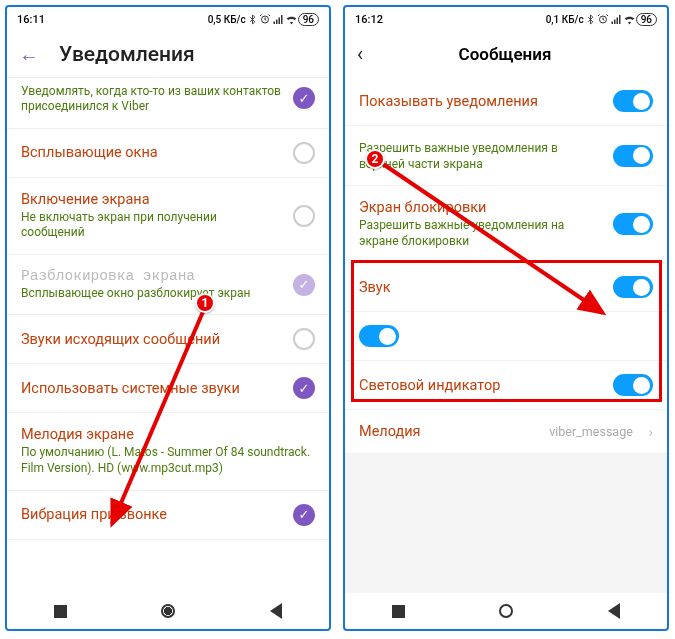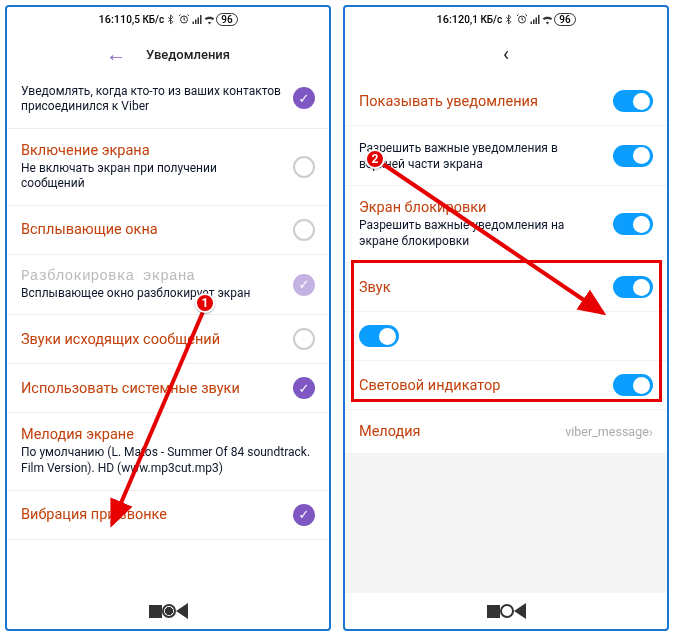--- a/index.html
+++ b/index.html
@@ -13,21 +13,20 @@
   .phone {
     width: 326px;
     height: 626px;
     border: 2px solid #1976d2;
     border-radius: 4px;
     background: #fff;
     display: flex;
     flex-direction: column;
     overflow: hidden;
     position: relative;
-    align-items: center;
   }
   .statusbar {
     display: flex;
     justify-content: space-between;
     align-items: center;
     height: 24px;
     padding: 0 10px;
     font-size: 11px;
     font-weight: 500;
     color: #000;
@@ -37,57 +36,57 @@
   .status-icon { width: 13px; height: 13px; display: inline-flex; align-items: center; justify-content: center; }
   .battery-text { font-size: 10px; border: 1px solid #333; border-radius: 7px; padding: 0 4px; }
   .header {
     display: flex;
     align-items: center;
     height: 46px;
     padding: 0 12px;
     gap: 20px;
   }
   .header1 .back-icon { color: #7e57c2; font-size: 20px; }
-  .header1 .title { color: #222; font-size: 13px; font-weight: 500; }
+  .header1 .title { color: #222; font-size: 21px; font-weight: 500; }
   .header2 .back-icon { color: #222; font-size: 20px; }
   .header2 .title { color: #000; font-size: 17px; font-weight: 600; text-align: center; flex: 1; margin-right: 28px; }
   .hr { height: 0.5px; background: #eee; }
   .list { flex: 1; overflow: hidden; }
   .item {
     display: flex;
     justify-content: space-between;
     align-items: center;
     padding: 13px 14px;
     border-bottom: 1px solid #eee;
     gap: 10px;
   }
   .item-text { flex: 1; }
   .item-title { font-size: 14.5px; color: #c2410c; }
-  .item-sub { font-size: 12px; color: #0f172a; margin-top: 2px; line-height: 1.3; }
+  .item-sub { font-size: 12px; color: #4d7c0f; margin-top: 2px; line-height: 1.3; }
   .item-disabled .item-title { color: #bbb; font-family: Liberation Mono, monospace; }
   .radio {
     width: 22px; height: 22px; border-radius: 50%;
     border: 2px solid #ccc; flex-shrink: 0;
   }
   .radio.checked {
     border: none;
     background: #7e57c2;
     display: flex; align-items: center; justify-content: center;
     color: #fff; font-size: 13px;
   }
   .radio.checked.faded { opacity: 0.45; }
   .toggle {
     width: 40px; height: 22px; border-radius: 11px;
     background: #0b9eff; position: relative; flex-shrink: 0;
   }
   .toggle::after {
     content: ""; position: absolute; width: 17px; height: 17px;
     background: #fff; border-radius: 50%; top: 2.5px; right: 3px;
   }
-  .value-text { color: #aaa; font-size: 12.5px; display: flex; align-items: center; gap: 0; }
+  .value-text { color: #aaa; font-size: 12.5px; display: flex; align-items: center; gap: 16px; }
   .chevron { color: #bbb; font-size: 14px; }
   .list2 { background: #f5f5f5; flex: 1; }
   .list2 .item { background: #fff; border-bottom: 1px solid #f2f2f2; }
   .navbar {
     height: 36px; display: flex; justify-content: space-around; align-items: center;
     color: #333; font-size: 13px;
   }
   .nav-sq { width: 13px; height: 13px; background: #333; }
   .nav-ci { width: 14px; height: 14px; border: 2.5px solid #333; border-radius: 50%; }
   .nav-ci.filled { background: radial-gradient(circle, #333 55%, transparent 58%); }
@@ -146,29 +145,29 @@
 
   <div class="list">
     <div class="item" style="padding-top:4px">
       <div class="item-text">
           <div class="item-sub">Уведомлять, когда кто-то из ваших контактов присоединился к Viber</div>
         </div>
       <div class="radio checked">✓</div>
     </div>
     <div class="item">
       <div class="item-text">
+          <div class="item-title">Всплывающие окна</div>
+        </div>
+      <div class="radio"></div>
+    </div>
+    <div class="item">
+      <div class="item-text">
         <div class="item-title">Включение экрана</div>
         <div class="item-sub">Не включать экран при получении сообщений</div>
       </div>
-      <div class="radio"></div>
-    </div>
-    <div class="item">
-      <div class="item-text">
-          <div class="item-title">Всплывающие окна</div>
-        </div>
       <div class="radio"></div>
     </div>
     <div class="item item-disabled">
       <div class="item-text">
         <div class="item-title">Разблокировка экрана</div>
         <div class="item-sub">Всплывающее окно разблокирует экран</div>
       </div>
       <div class="radio checked faded">✓</div>
     </div>
     <div class="item">
@@ -239,20 +238,21 @@
         <svg viewBox="0 0 24 24" width="13" height="13">
             <path fill="#333" d="M12 21l-3-4c1.8-1.3 4.2-1.3 6 0zM6 13l-3-3c5-4 13-4 18 0l-3 3c-3.3-2.7-8.7-2.7-12 0z"></path>
           </svg>
       </span>
       <span class="battery-text">96</span>
     </div>
   </div>
 
   <div class="header header2">
     <span class="back-icon">‹</span>
+    <span class="title">Сообщения</span>
   </div>
 
   <div class="list2">
     <div class="item">
       <div class="item-text">
           <div class="item-title">Показывать уведомления</div>
         </div>
       <div class="toggle"></div>
     </div>
     <div class="item">

